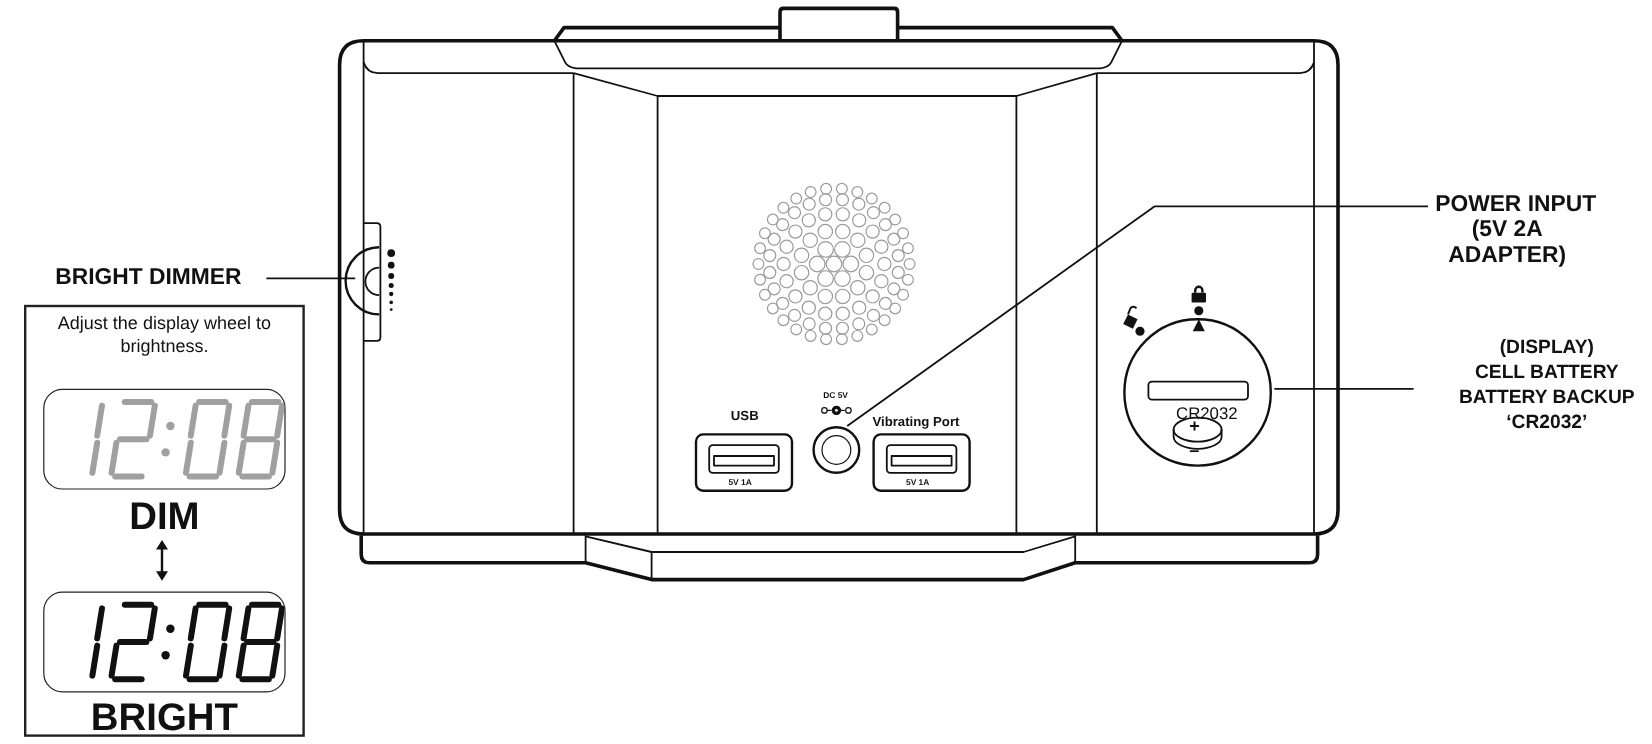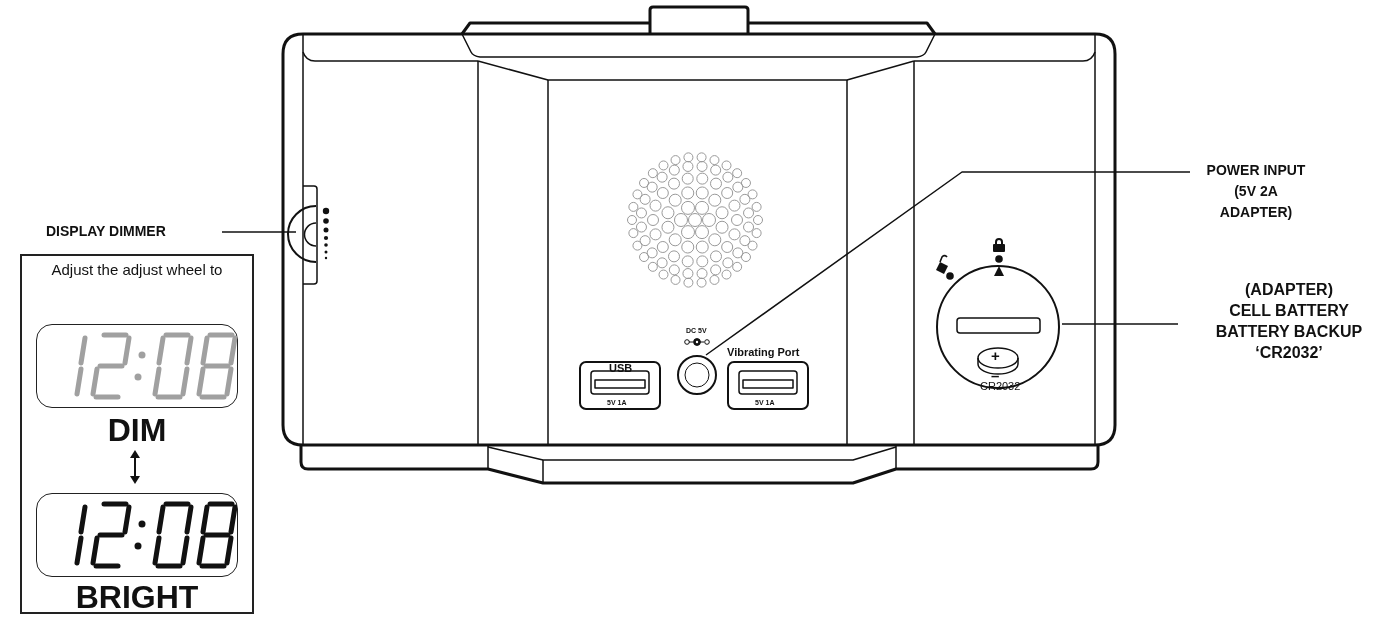--- a/index.html
+++ b/index.html
@@ -1,32 +1,32 @@
 <!DOCTYPE html>
 <html><head>
 <meta charset="utf-8">
 <style>
   html, body { margin:0; padding:0; background:#ffffff; }
   body { width:1377px; height:620px; position:relative; overflow:hidden;
          font-family:"Liberation Sans", sans-serif; color:#111; }
   .abs { position:absolute; }
   svg.device { position:absolute; left:0; top:0; }
-  .callout { position:absolute; font-weight:bold; font-size:14px; line-height:21px;
+  .callout { position:absolute; font-weight:bold; font-size:19px; line-height:21px;
              text-align:center; color:#111; white-space:nowrap; }
   .port-label { position:absolute; font-weight:bold; font-size:11px; color:#111; white-space:nowrap; }
   .port-sub { position:absolute; font-weight:bold; font-size:7px; color:#111; white-space:nowrap; }
   .dimmer-box { position:absolute; left:20px; top:254px; width:234px; height:360px;
                 border:2px solid #222; box-sizing:border-box; background:#fff; }
   .dimmer-desc { position:absolute; left:0; top:4px; width:100%; text-align:center;
                  font-size:15px; line-height:19px; color:#111; }
   .lcd { position:absolute; left:14px; width:202px; height:84px; border:1.5px solid #222;
          border-radius:16px; box-sizing:border-box; }
   .state-label { position:absolute; left:0; width:100%; text-align:center;
                  font-weight:bold; font-size:32px; color:#111; }
-  .battery-text { position:absolute; font-size:11px; color:#111;margin-top:44px; }
+  .battery-text { position:absolute; font-size:14px; color:#111; }
 </style>
 </head>
 <body>
 
 <svg class="device" width="1377" height="620" viewBox="0 0 1377 620">
   <g fill="none" stroke="#111" stroke-linejoin="round">
 
     <path d="M650 33 L650 10 Q650 7 653 7 L745 7 Q748 7 748 10 L748 33" stroke-width="3"></path>
 
     <path d="M462 34 L470 23 L650 23 M748 23 L927 23 L935 34" stroke-width="3"></path>
@@ -189,48 +189,49 @@
     <circle cx="999" cy="259" r="3.8"></circle>
     <path d="M999 266 L994 276 L1004 276 Z"></path>
   </g>
   <g fill="#111">
     <path d="M940 262 L948 266 L944 274 L936 270 Z"></path>
     <path d="M940 262 L942 257 A3 3 0 0 1 947 257" stroke="#111" stroke-width="1.6" fill="none"></path>
     <circle cx="950" cy="276" r="3.8"></circle>
   </g>
 </svg>
 
-<div class="callout" style="left:46px; top:221px;">DISPLAY DIMMER</div>
+<div class="callout" style="left:46px; top:221px;">BRIGHT DIMMER</div>
 
 <div class="callout" style="left:1196px; top:160px; width:120px;">
   <div>POWER INPUT</div>
   <div>(5V 2A</div>
   <div>ADAPTER)</div>
 </div>
 
 <div class="callout" style="left:1204px; top:279px; width:170px; font-size:16px; line-height:21px;">
-  <div>(ADAPTER)</div>
+  <div>(DISPLAY)</div>
   <div>CELL BATTERY</div>
   <div>BATTERY BACKUP</div>
   <div>‘CR2032’</div>
 </div>
 
-<div class="port-label" style="left:609px; top:362px;">USB</div>
+<div class="port-label" style="left:609px; top:341px;">USB</div>
 <div class="port-sub" style="left:607px; top:399px;">5V   1A</div>
 <div class="port-sub" style="left:686px; top:327px;">DC 5V</div>
 <div class="port-label" style="left:727px; top:346px;text-align:right;">Vibrating Port</div>
 <div class="port-sub" style="left:755px; top:399px;">5V   1A</div>
 
 <div class="battery-text" style="left:980px; top:336px;">CR2032</div>
 <div class="abs" style="left:991px; top:347px; font-weight:bold; font-size:15px;">+</div>
 <div class="abs" style="left:991px; top:367px; font-weight:bold; font-size:15px;">–</div>
 
 <div class="dimmer-box">
   <div class="dimmer-desc">
-    <div>Adjust the adjust wheel to</div>
+    <div>Adjust the display wheel to</div>
+    <div>brightness.</div>
   </div>
 
   <div class="lcd" style="top:68px;">
     <svg class="seg" width="200" height="82" viewBox="0 0 200 82">
         <line x1="48" y1="13" x2="44" y2="38" stroke="#a0a0a0" stroke-width="5" stroke-linecap="round"></line>
         <line x1="44" y1="44" x2="40" y2="69" stroke="#a0a0a0" stroke-width="5" stroke-linecap="round"></line>
         <line x1="67" y1="10" x2="89" y2="10" stroke="#a0a0a0" stroke-width="5" stroke-linecap="round"></line>
         <line x1="92" y1="13" x2="88" y2="38" stroke="#a0a0a0" stroke-width="5" stroke-linecap="round"></line>
         <line x1="63" y1="41" x2="85" y2="41" stroke="#a0a0a0" stroke-width="5" stroke-linecap="round"></line>
         <line x1="56" y1="69" x2="60" y2="44" stroke="#a0a0a0" stroke-width="5" stroke-linecap="round"></line>

